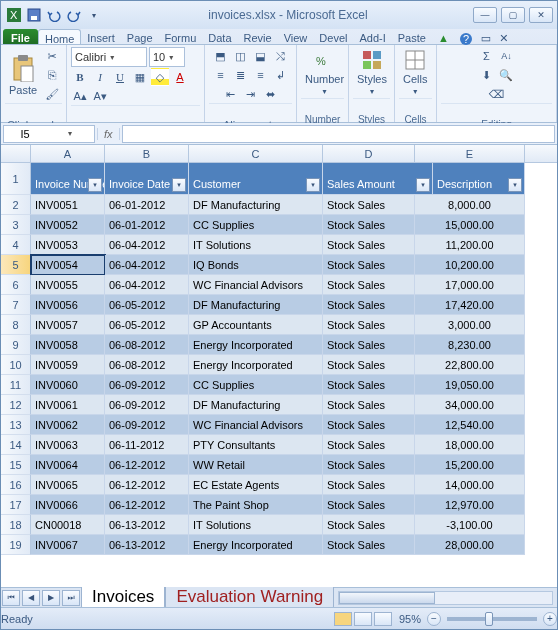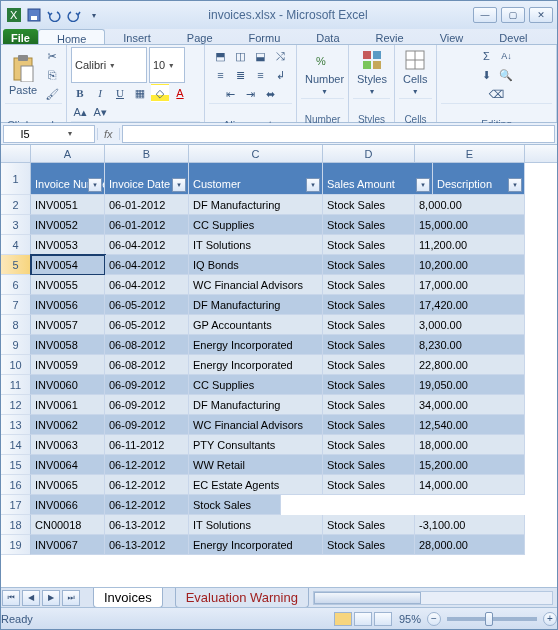--- a/index.html
+++ b/index.html
@@ -5,35 +5,35 @@
 *{box-sizing:border-box;margin:0;padding:0;font-family:"Segoe UI",Tahoma,sans-serif;font-size:11px;}
 body{width:558px;height:630px;background:#dce6f4;border:1px solid #6b8eb5;overflow:hidden;display:flex;flex-direction:column;}
 .titlebar{height:28px;background:linear-gradient(#e8f0fb,#d4e2f4);display:flex;align-items:center;padding:0 4px;}
 .qat{display:flex;gap:2px;align-items:center;}
 .qat-btn{width:18px;height:18px;display:flex;align-items:center;justify-content:center;}
 .title{flex:1;text-align:center;color:#4a6a92;font-size:12px;}
 .winbtns{display:flex;gap:4px;}
 .winbtn{width:24px;height:16px;background:linear-gradient(#f8fbff,#d9e6f7);border:1px solid #8fa9c9;border-radius:2px;display:flex;align-items:center;justify-content:center;font-size:9px;color:#39547a;}
 .ribbon{background:linear-gradient(#e4ecf8,#cfddf0);}
 .tabs{display:flex;height:16px;border-bottom:1px solid #a8bfd9;}
-.tab{padding:3px 18px;color:#3b5a82;cursor:pointer;}
+.tab{padding:3px 6px;color:#3b5a82;cursor:pointer;}
 .tab.file{background:linear-gradient(#2a8c2f,#1f6d24);color:#fff;border-radius:3px 3px 0 0;margin-left:2px;padding:3px 8px;font-weight:bold;}
 .tab.active{background:#f5f9fe;border:1px solid #a8bfd9;border-bottom:none;border-radius:3px 3px 0 0;}
 .tab.add{color:#2a8c2f;}
 .tab.help{padding:3px 4px;}
 .ribbonbody{height:78px;background:#eff4fb;border-bottom:1px solid #a8bfd9;display:flex;}
 .rgroup{border-right:1px solid #c4d3e8;padding:2px 4px;display:flex;flex-direction:column;justify-content:space-between;}
 .rgroup-label{text-align:center;color:#4a6a92;font-size:10px;padding-top:15px;border-top:1px solid #d9e4f2;}
 .rgroup-body{flex:1;display:flex;align-items:center;gap:2px;}
 .bigbtn{display:flex;flex-direction:column;align-items:center;justify-content:center;padding:2px 4px;color:#3b5a82;gap:2px;}
 .minibtn{width:18px;height:18px;border:1px solid transparent;display:inline-flex;align-items:center;justify-content:center;color:#3b5a82;font-size:11px;}
 .minibtn.bold{font-weight:bold;font-family:"Times New Roman",serif;}
 .minibtn.italic{font-style:italic;font-family:"Times New Roman",serif;}
 .minibtn.underline{text-decoration:underline;font-family:"Times New Roman",serif;}
-.combo{height:36px;border:1px solid #abc0db;background:#fff;display:inline-flex;align-items:center;padding:0 3px;font-size:11px;color:#333;}
+.combo{height:20px;border:1px solid #abc0db;background:#fff;display:inline-flex;align-items:center;padding:0 3px;font-size:11px;color:#333;}
 .combo .arrow{margin-left:4px;font-size:8px;color:#555;}
 .stack{display:flex;flex-direction:column;gap:1px;}
 .row{display:flex;gap:2px;align-items:center;}
 .fx-bar{height:22px;background:#e9f0fa;border-bottom:1px solid #a8bfd9;display:flex;align-items:center;}
 .namebox{width:92px;height:18px;background:#fff;border:1px solid #abc0db;margin:12px 2px;display:flex;align-items:center;}
 .namebox span{flex:1;text-align:center;}
 .namebox .arrow{font-size:8px;padding:0 3px;color:#555;}
 .fx-lbl{font-style:italic;color:#6a6a6a;padding:0 6px;border-left:1px solid #c4d3e8;border-right:1px solid #c4d3e8;}
 .fx-input{flex:1;height:18px;background:#fff;border:1px solid #abc0db;margin:0 2px;}
 .grid-wrap{flex:1;overflow:hidden;background:#fff;position:relative;display:flex;flex-direction:column;}
@@ -44,26 +44,26 @@
 .body-rows{overflow:hidden;flex:1;}
 .gr{display:flex;height:20px;}
 .rhead{width:30px;background:linear-gradient(90deg,#f6f9fd,#e1eaf6);border-right:1px solid #b5c8e0;border-bottom:1px solid #d3deee;text-align:center;line-height:20px;color:#3b5a82;}
 .cell{border-right:1px solid #c8d6ea;border-bottom:1px solid #c8d6ea;padding:0 4px;line-height:20px;white-space:nowrap;overflow:hidden;}
 .hdr .cell{background:#4f81bd;color:#fff;height:32px;line-height:14px;display:flex;align-items:flex-end;padding-bottom:3px;position:relative;}
 .hdr{height:32px;}
 .hdr .rhead{height:32px;line-height:32px;}
 .hdr .filter{position:absolute;right:2px;bottom:2px;width:14px;height:14px;background:linear-gradient(#f8fbff,#d9e6f7);border:1px solid #7a95b8;font-size:7px;display:flex;align-items:center;justify-content:center;color:#39547a;}
 .band0 .cell{background:#dce6f1;}
 .band1 .cell{background:#b8cce4;}
-.num{text-align:left;}
+.num{text-align:center;}
 .sel .rhead{background:linear-gradient(90deg,#fce8bb,#f7d57e);}
 .sel .cell.colA{outline:2px solid #1a3e6f;outline-offset:-1px;}
 .sheetbar{height:20px;background:#dbe5f3;border-top:1px solid #a8bfd9;display:flex;align-items:center;}
 .navbtn{width:18px;height:16px;border:1px solid #9db4d1;background:linear-gradient(#f8fbff,#d9e6f7);display:flex;align-items:center;justify-content:center;font-size:8px;color:#39547a;margin:0 1px;}
-.sheettab{padding:2px 10px;background:#fff;border:1px solid #9db4d1;border-top:none;border-radius:0 0 4px 4px;margin-left:12px;font-size:13px;}
+.sheettab{padding:2px 10px;background:#fff;border:1px solid #9db4d1;border-top:none;border-radius:0 0 4px 4px;margin-left:0;font-size:17px;}
 .sheettab.warning{background:#dbe5f3;color:#a02020;}
 .hscroll{flex:1;margin:0 4px;height:14px;background:#e8eef8;border:1px solid #b5c8e0;position:relative;}
 .hscroll .thumb{position:absolute;left:0;top:0;height:100%;width:45%;background:linear-gradient(#f2f6fc,#cbd9ed);border:1px solid #9db4d1;}
 .statusbar{height:22px;background:linear-gradient(#e4ecf8,#cfddf0);border-top:1px solid #a8bfd9;display:flex;align-items:center;padding:0 0;color:#3b5a82;}
 .statusbar .spacer{flex:1;}
 .viewbtn{width:18px;height:14px;border:1px solid #9db4d1;background:linear-gradient(#f8fbff,#d9e6f7);margin:0 1px;}
 .viewbtn.active{background:#f7d57e;}
 .zoom-slider{width:90px;height:4px;background:#9db4d1;margin:0 6px;position:relative;}
 .zoom-slider .tick{position:absolute;left:50%;top:-3px;width:1px;height:10px;background:#6b8eb5;}
 .zoom-slider .thumb{position:absolute;left:42%;top:-5px;width:8px;height:14px;background:linear-gradient(#f8fbff,#d9e6f7);border:1px solid #7a95b8;border-radius:2px;}
@@ -405,21 +405,23 @@
         <div class="cell colA">INV0065</div>
         <div class="cell colB">06-12-2012</div>
         <div class="cell colC">EC Estate Agents</div>
         <div class="cell colD">Stock Sales</div>
         <div class="cell colE num">14,000.00</div>
       </div>
       <div class="gr band1">
         <div class="rhead">17</div>
         <div class="cell colA">INV0066</div>
         <div class="cell colB">06-12-2012</div>
-        <div class="cell colD">Stock Sales</div>
+        <div class="cell colC">The Paint Shop</div>
+        <div class="cell colD">Stock Sales</div>
+        <div class="cell colE num">12,970.00</div>
       </div>
       <div class="gr band0">
         <div class="rhead">18</div>
         <div class="cell colA">CN00018</div>
         <div class="cell colB">06-13-2012</div>
         <div class="cell colC">IT Solutions</div>
         <div class="cell colD">Stock Sales</div>
         <div class="cell colE num">-3,100.00</div>
       </div>
       <div class="gr band1">

